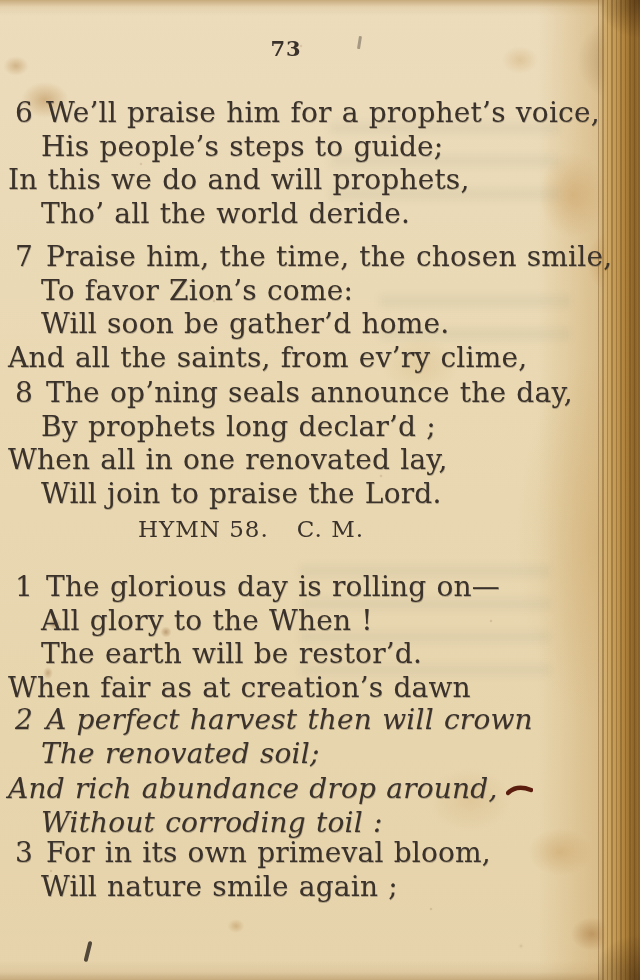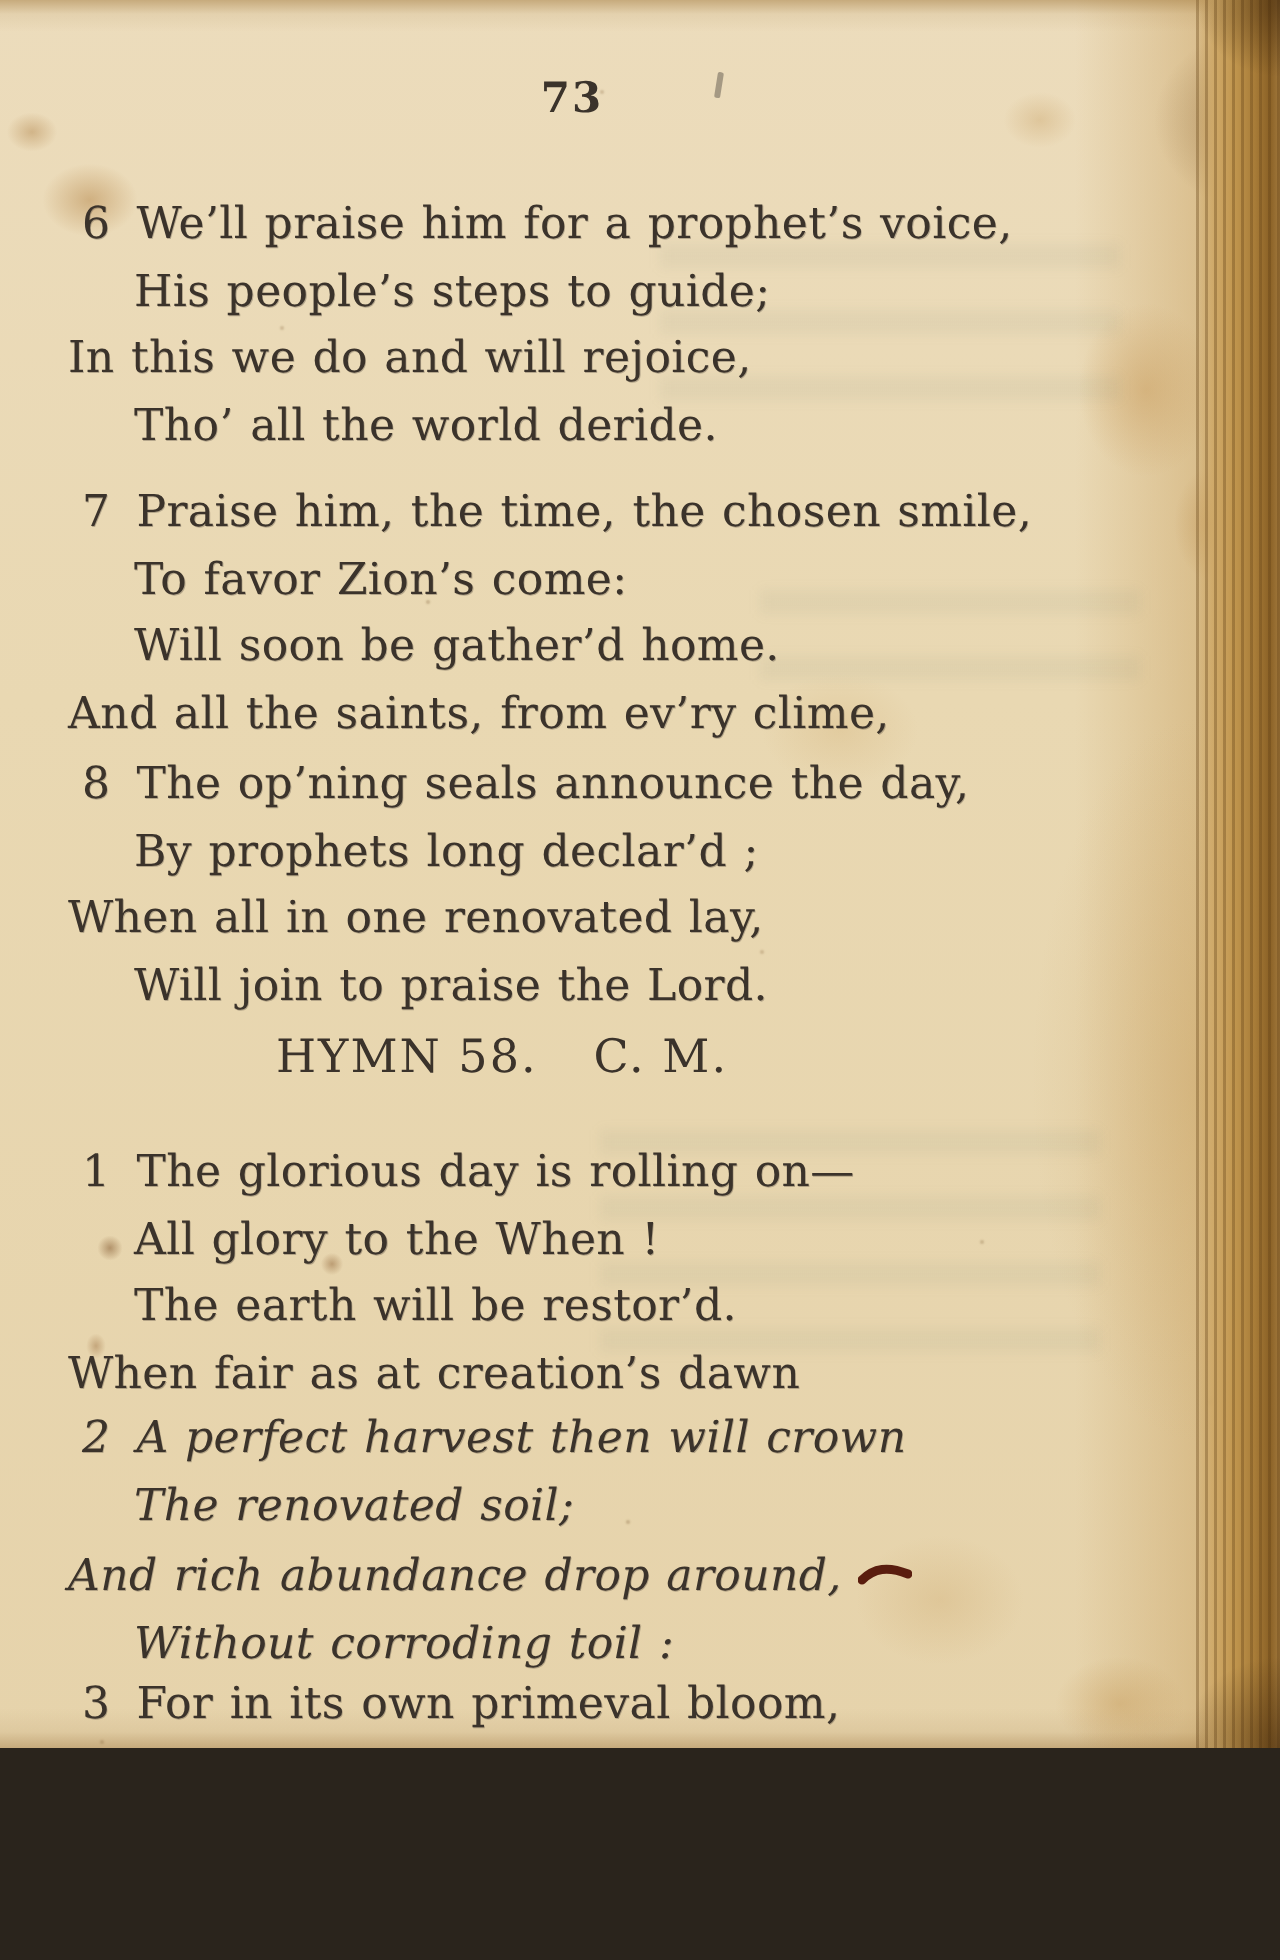--- a/index.html
+++ b/index.html
@@ -1,17 +1,17 @@
 <!DOCTYPE html>
 <html style="--paper: #e9d8b4; --ink: #3b332b; --edge: #a87f42; --pen: #41382e; --ink_stroke: #5a1d0e;"><head>
 <meta charset="utf-8">
 <style>
   html,body { margin:0; padding:0; background:#2a241c; }
   .page {
-    position:relative; width:640px; height:874px; overflow:hidden;
+    position:relative; width:640px; height:980px; overflow:hidden;
     font-family:"DejaVu Serif","Liberation Serif",serif;
     color:var(--ink,#3b332b);
     background-color:var(--paper,#e9d8b4);
     background-image:
       radial-gradient(ellipse 34px 26px at 45px 100px, rgba(181,134,73,0.50), rgba(181,134,73,0) 70%),
       radial-gradient(ellipse 18px 14px at 16px 66px, rgba(170,122,62,0.40), rgba(170,122,62,0) 70%),
       radial-gradient(ellipse 26px 20px at 520px 60px, rgba(198,158,98,0.35), rgba(198,158,98,0) 70%),
       radial-gradient(ellipse 48px 62px at 573px 195px, rgba(201,157,94,0.50), rgba(201,157,94,0) 70%),
       radial-gradient(ellipse 30px 42px at 608px 262px, rgba(185,138,72,0.45), rgba(185,138,72,0) 70%),
       radial-gradient(ellipse 9px 9px at 55px 624px, rgba(126,82,40,0.50), rgba(126,82,40,0) 70%),
@@ -51,22 +51,22 @@
       520px 945px 2px rgba(110,75,38,0.30), 430px 908px 1px rgba(120,85,45,0.28); }
   .content { position:absolute; left:8px; top:0; width:556px; }
   .pagenum { position:absolute; top:36px; width:100%; text-align:center;
     font-size:21px; font-weight:bold; letter-spacing:1px; }
   .verse { position:absolute; width:100%; }
   .v6 { top:96px; } .v7 { top:240px; } .v8 { top:376px; }
   .v1 { top:570px; } .v2 { top:703px;font-style:italic; } .v3 { top:836px; }
   .heading { position:absolute; top:512px; width:100%; text-align:center;
     padding-right:70px; box-sizing:border-box; font-size:23px; letter-spacing:1px; line-height:34px; }
   .heading .meter { margin-left:28px; }
-  .vline { line-height:33.6px; font-size:22px; white-space:nowrap; letter-spacing:0.2px; word-spacing:1px;
-    text-shadow:0.4px 0.5px 0 rgba(59,51,43,0.30);margin-left:26px; }
+  .vline { line-height:33.6px; font-size:28px; white-space:nowrap; letter-spacing:0.2px; word-spacing:1px;
+    text-shadow:0.4px 0.5px 0 rgba(59,51,43,0.30); }
   .vline.indent { padding-left:33px; }
   .vnum { display:inline-block; margin-left:7px; margin-right:13px; }
   .ink-stroke { display:inline-block; margin-left:8px; vertical-align:2px; }
   .pen-tick { position:absolute; left:86px; top:941px; width:3.5px; height:21px;
     background:var(--pen,#41382e); border-radius:2px; transform:rotate(14deg); opacity:0.9; }
   .faint-tick { position:absolute; left:358px; top:36px; width:2.5px; height:13px;
     background:rgba(108,98,86,0.55); border-radius:1px; transform:rotate(9deg); }
 </style>
 </head>
 <body>
@@ -79,21 +79,21 @@
   <div class="specks"></div>
   <div class="fore-edge"></div>
 
   <div class="content">
 
     <div class="pagenum">73</div>
 
     <section class="verse v6">
       <div class="vline"><span class="vnum">6</span><span>We’ll praise him for a prophet’s voice,</span></div>
       <div class="vline indent">His people’s steps to guide;</div>
-      <div class="vline">In this we do and will rejoice,</div>
+      <div class="vline">In this we do and will prophets,</div>
       <div class="vline indent">Tho’ all the world deride.</div>
     </section>
 
     <section class="verse v7">
       <div class="vline"><span class="vnum">7</span><span>Praise him, the time, the chosen smile,</span></div>
       <div class="vline indent">To favor Zion’s come:</div>
       <div class="vline indent">Will soon be gather’d home.</div>
       <div class="vline">And all the saints, from ev’ry clime,</div>
     </section>
 
@@ -119,20 +119,21 @@
       <div class="vline"><span class="vnum">2</span><span>A perfect harvest then will crown</span></div>
       <div class="vline indent">The renovated soil;</div>
       <div class="vline"><span>And rich abundance drop around,</span><span class="ink-stroke"><svg width="27" height="12" viewBox="0 0 27 12">
               <path d="M2 9 C 8 3, 15 2, 25 6" fill="none" stroke="#5a1d0e" stroke-width="4.5" stroke-linecap="round"></path>
             </svg></span></div>
       <div class="vline indent">Without corroding toil :</div>
     </section>
 
     <section class="verse v3">
       <div class="vline"><span class="vnum">3</span><span>For in its own primeval bloom,</span></div>
+      <div class="vline indent">Will nature smile again ;</div>
     </section>
 
   </div>
 
   <div class="faint-tick"></div>
   <div class="pen-tick"></div>
 
 </div>
 
 </body></html>

